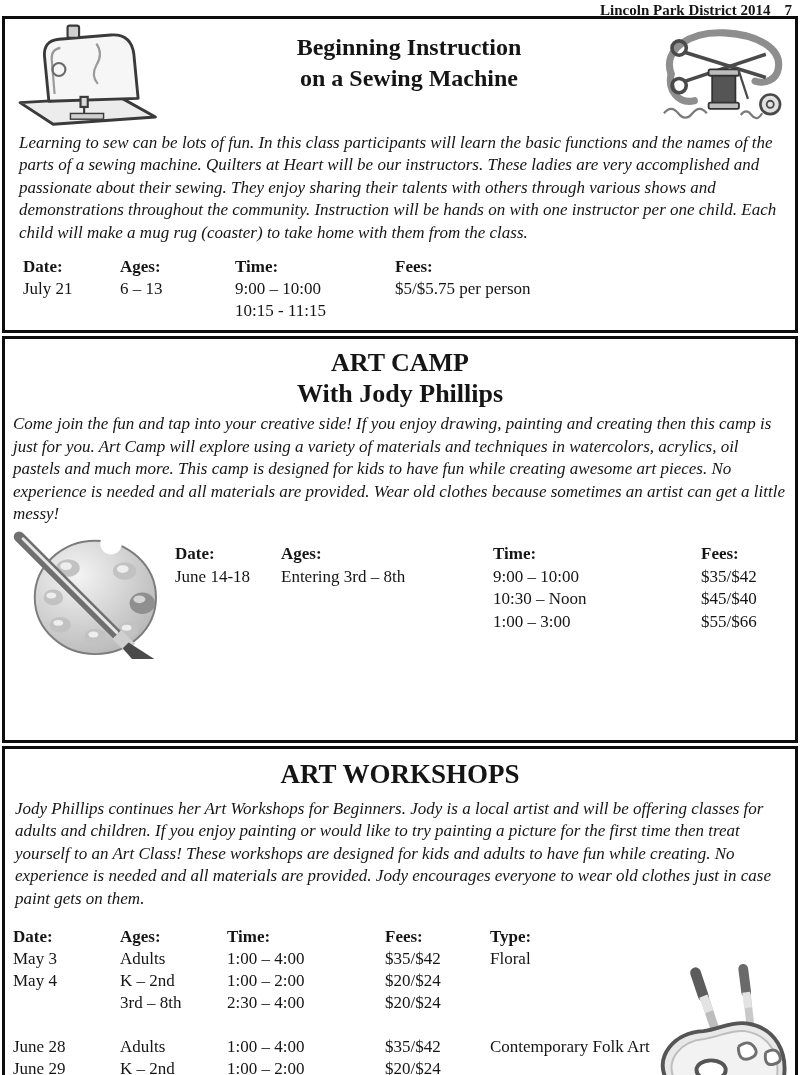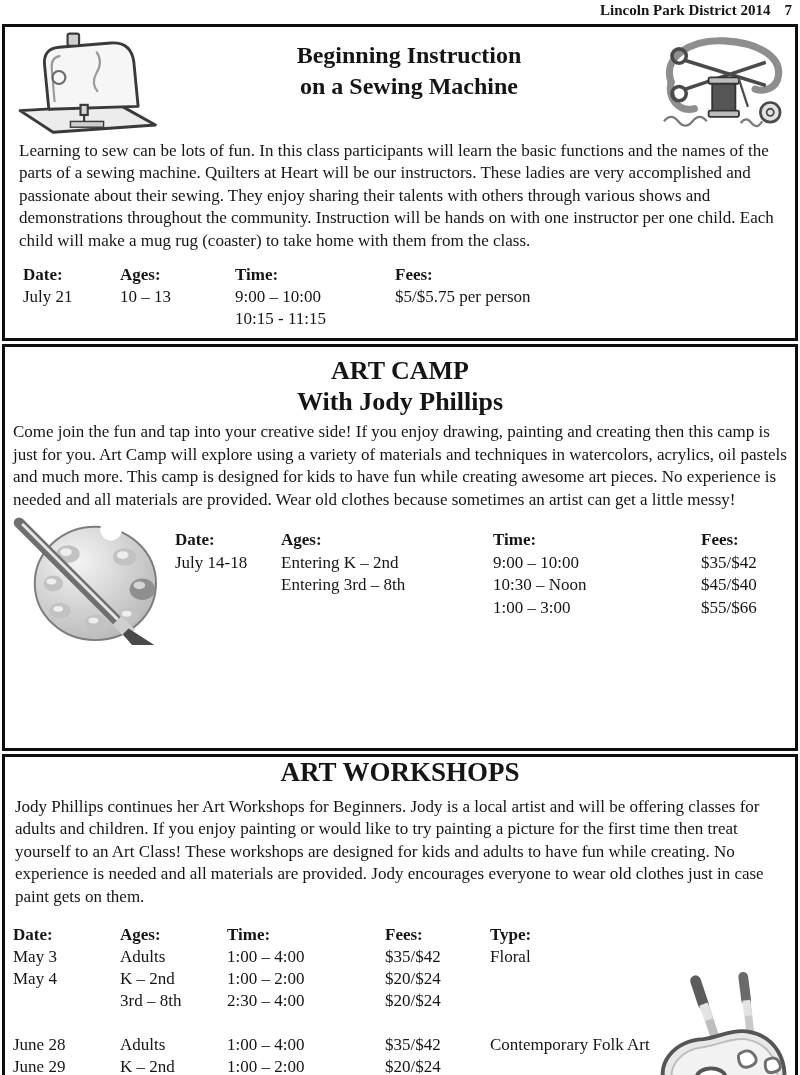--- a/index.html
+++ b/index.html
@@ -1,44 +1,44 @@
 <!DOCTYPE html>
 <html><head>
 <meta charset="utf-8">
 <style>
   * { margin:0; padding:0; box-sizing:border-box; }
   html,body { width:800px; height:1075px; background:#fff; overflow:hidden;
     font-family:"Liberation Serif","DejaVu Serif",serif; color:#151515; }
-  .page-header { height:24px; text-align:right; padding:2px 8px 0 0;
+  .page-header { height:16px; text-align:right; padding:2px 8px 0 0;
     font-weight:bold; font-size:15px; }
   .page-header .pgnum { margin-left:14px; }
   .box { margin:0 2px; border:3px solid #0d0d0d; background:#fff; }
   #box1 { height:317px; }
   #box2 { height:407px; margin-top:3px; }
   #box3 { height:409px; margin-top:3px; position:relative; }
   .sec-head { display:flex; align-items:flex-start; padding:3px 6px 0 6px; height:110px; }
   .title-wrap { flex:1; text-align:center; padding-top:10px; }
   .title-line { font-weight:bold; font-size:24px; line-height:1.3; }
-  .body-text { font-size:17px; line-height:22.4px; padding:3px 12px 0 14px; text-align:left; }
+  .body-text { font-size:17px; line-height:22.4px; padding:3px 12px 0 14px; text-align:left;font-style:italic; }
   
   .s1table { display:flex; margin:12px 0 0 18px; font-size:17px; line-height:22px; }
   .s1table .col { display:flex; flex-direction:column; }
   .s1table .h { font-weight:bold; }
   .c1-date{width:97px} .c1-ages{width:115px} .c1-time{width:160px} .c1-fees{width:212px} .c1-max{flex:1}
   
   .title2 { text-align:center; font-weight:bold; font-size:26px; line-height:1.2; padding-top:8px; }
   #box2 .body-text { padding:4px 8px 0 8px; }
   .camp-bottom { display:flex; margin-top:2px; }
   .camp-art { width:170px; flex:0 0 170px; padding-left:4px; }
   .s2table { display:flex; font-size:17px; line-height:22.5px; padding-top:16px; }
   .s2table .col { display:flex; flex-direction:column; }
   .s2table .h { font-weight:bold; }
   .c2-date{width:106px} .c2-ages{width:212px} .c2-time{width:208px} .c2-fees{flex:1}
   
-  .title3 { text-align:center; font-weight:bold; font-size:27px; }
+  .title3 { text-align:center; font-weight:bold; font-size:27px; padding-top:10px; }
   #box3 .body-text { padding:8px 10px 0 10px; }
   .wtable { margin:16px 0 0 8px; font-size:17px; line-height:22px; }
   .wrow { display:flex; }
   .wrow.head { font-weight:bold; }
   .wrow.gap { margin-top:22px; }
   .c3-date{width:107px} .c3-ages{width:107px} .c3-time{width:158px} .c3-fees{width:105px} .c3-type{flex:1}
   .workshop-art { position:absolute; right:2px; bottom:4px; }
   svg { display:block; }
 </style>
 </head>
@@ -87,21 +87,21 @@
     </span>
   </div>
   <div class="body-text">Learning to sew can be lots of fun. In this class participants will learn the basic functions and the names of the parts of a sewing machine. Quilters at Heart will be our instructors. These ladies are very accomplished and passionate about their sewing. They enjoy sharing their talents with others through various shows and demonstrations throughout the community.  Instruction will be hands on with one instructor per one child. Each child will make a mug rug (coaster) to take home with them from the class.</div>
   <div class="s1table">
     <div class="col c1-date">
       <span class="h">Date:</span>
       <span>July 21</span>
     </div>
     <div class="col c1-ages">
       <span class="h">Ages:</span>
-      <span>10 – 13</span>
+      <span>6 – 13</span>
     </div>
     <div class="col c1-time">
       <span class="h">Time:</span>
       <span>9:00 – 10:00</span>
       <span>10:15 - 11:15</span>
     </div>
     <div class="col c1-fees">
       <span class="h">Fees:</span>
       <span>$5/$5.75 per person</span>
     </div>
@@ -142,25 +142,24 @@
         <line x1="10" y1="10" x2="112" y2="112" stroke="#6f6f6f" stroke-width="11" stroke-linecap="round"></line>
         <line x1="14" y1="12" x2="110" y2="108" stroke="#e6e6e6" stroke-width="3" stroke-linecap="round"></line>
         <line x1="110" y1="110" x2="124" y2="124" stroke="#cfcfcf" stroke-width="13" stroke-linecap="butt"></line>
         <polygon points="122,118 156,140 140,152 116,124" fill="#4a4a4a"></polygon>
         <polygon points="148,135 160,143 152,149" fill="#2e2e2e"></polygon>
       </svg>
     </div>
     <div class="s2table">
       <div class="col c2-date">
         <span class="h">Date:</span>
-        <span>July 14-18</span>
+        <span>June 14-18</span>
       </div>
       <div class="col c2-ages">
         <span class="h">Ages:</span>
-        <span>Entering K – 2nd</span>
         <span>Entering 3rd – 8th</span>
       </div>
       <div class="col c2-time">
         <span class="h">Time:</span>
         <span>9:00 – 10:00</span>
         <span>10:30 – Noon</span>
         <span>1:00 – 3:00</span>
       </div>
       <div class="col c2-fees">
         <span class="h">Fees:</span>

